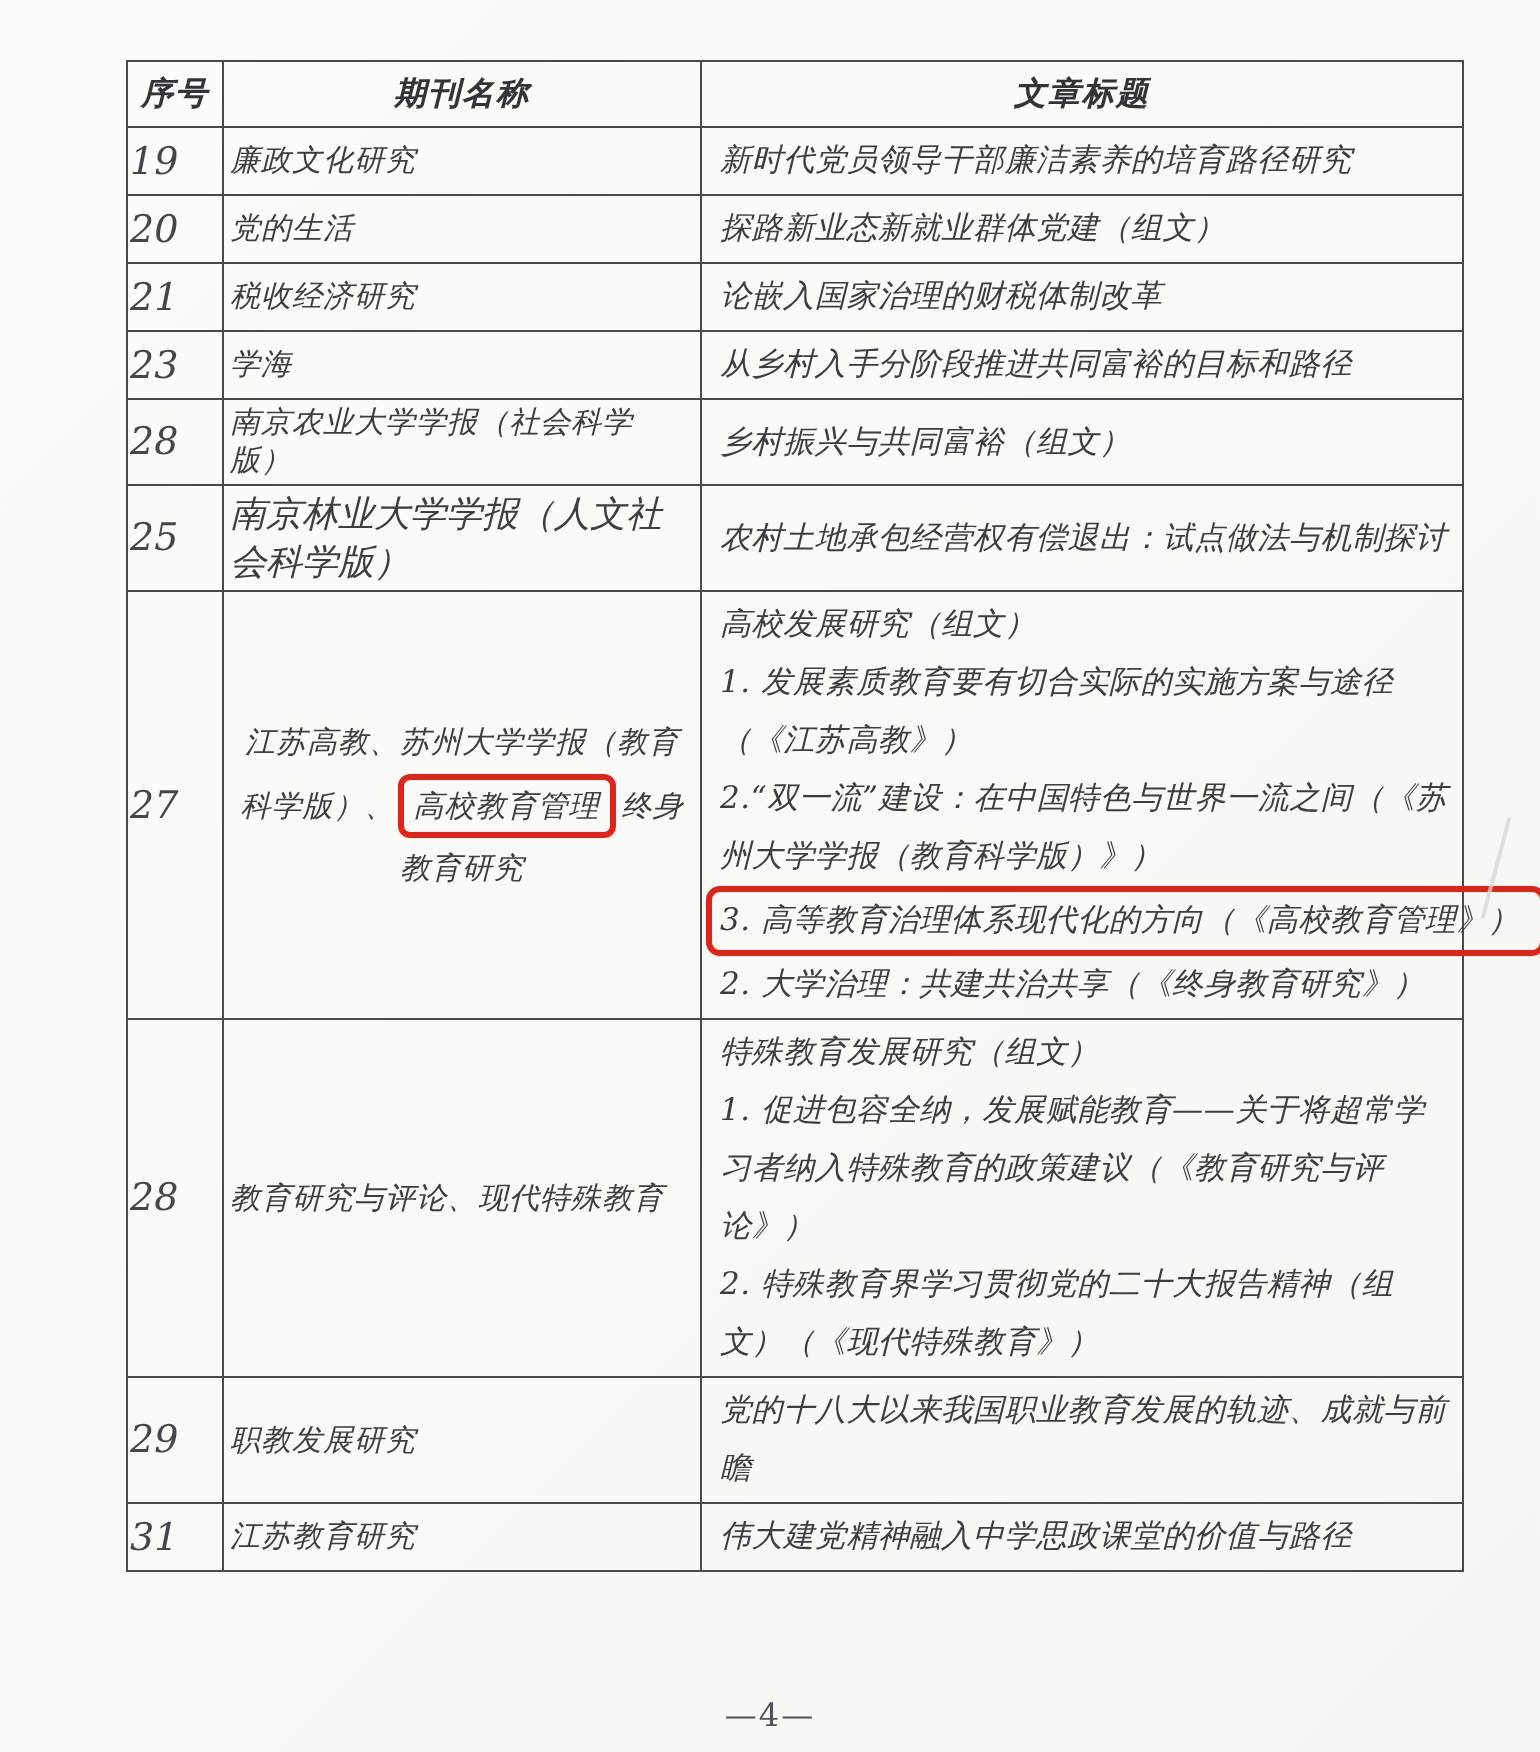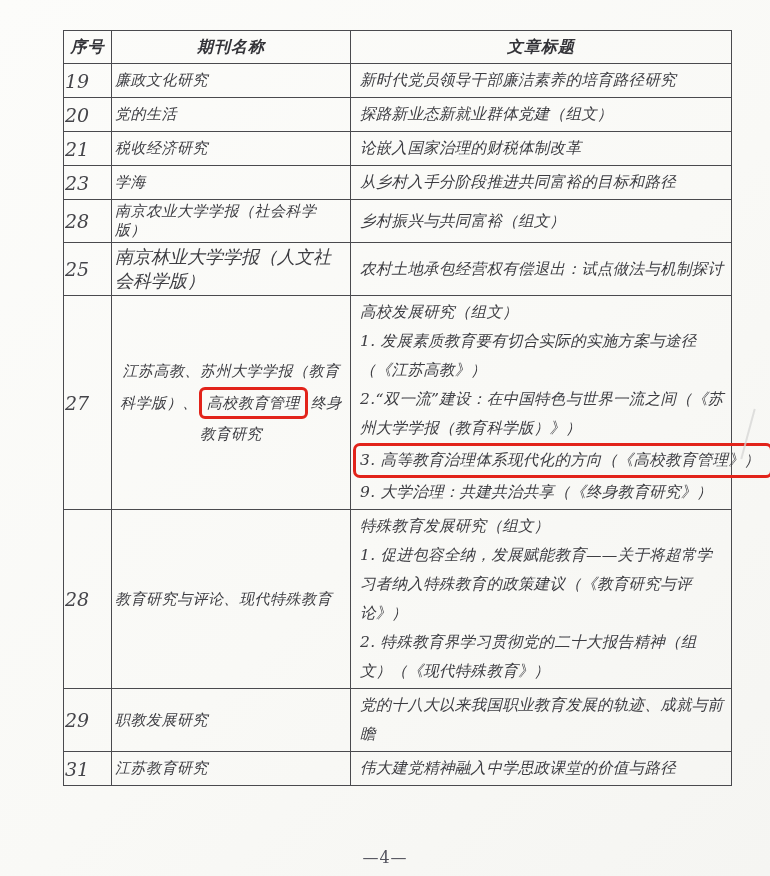--- a/index.html
+++ b/index.html
@@ -169,21 +169,21 @@
           </td>
         </tr>
         <tr>
           <td class="no">27</td>
           <td class="journal left"><span>江苏高教、苏州大学学报（教育科学版）、</span><span class="red-box-inline">高校教育管理</span><span>终身教育研究</span></td>
           <td class="titles">
             <div class="title-line">高校发展研究（组文）</div>
             <div class="title-line">1. 发展素质教育要有切合实际的实施方案与途径（《江苏高教》）</div>
             <div class="title-line">2.“双一流”建设：在中国特色与世界一流之间（《苏州大学学报（教育科学版）》）</div>
             <div class="title-line"><span class="red-box">3. 高等教育治理体系现代化的方向（《高校教育管理》）</span></div>
-            <div class="title-line">9. 大学治理：共建共治共享（《终身教育研究》）</div>
+            <div class="title-line">2. 大学治理：共建共治共享（《终身教育研究》）</div>
           </td>
         </tr>
         <tr>
           <td class="no">28</td>
           <td class="journal">教育研究与评论、现代特殊教育</td>
           <td class="titles">
             <div class="title-line">特殊教育发展研究（组文）</div>
             <div class="title-line">1. 促进包容全纳，发展赋能教育——关于将超常学习者纳入特殊教育的政策建议（《教育研究与评论》）</div>
             <div class="title-line">2. 特殊教育界学习贯彻党的二十大报告精神（组文）（《现代特殊教育》）</div>
           </td>

